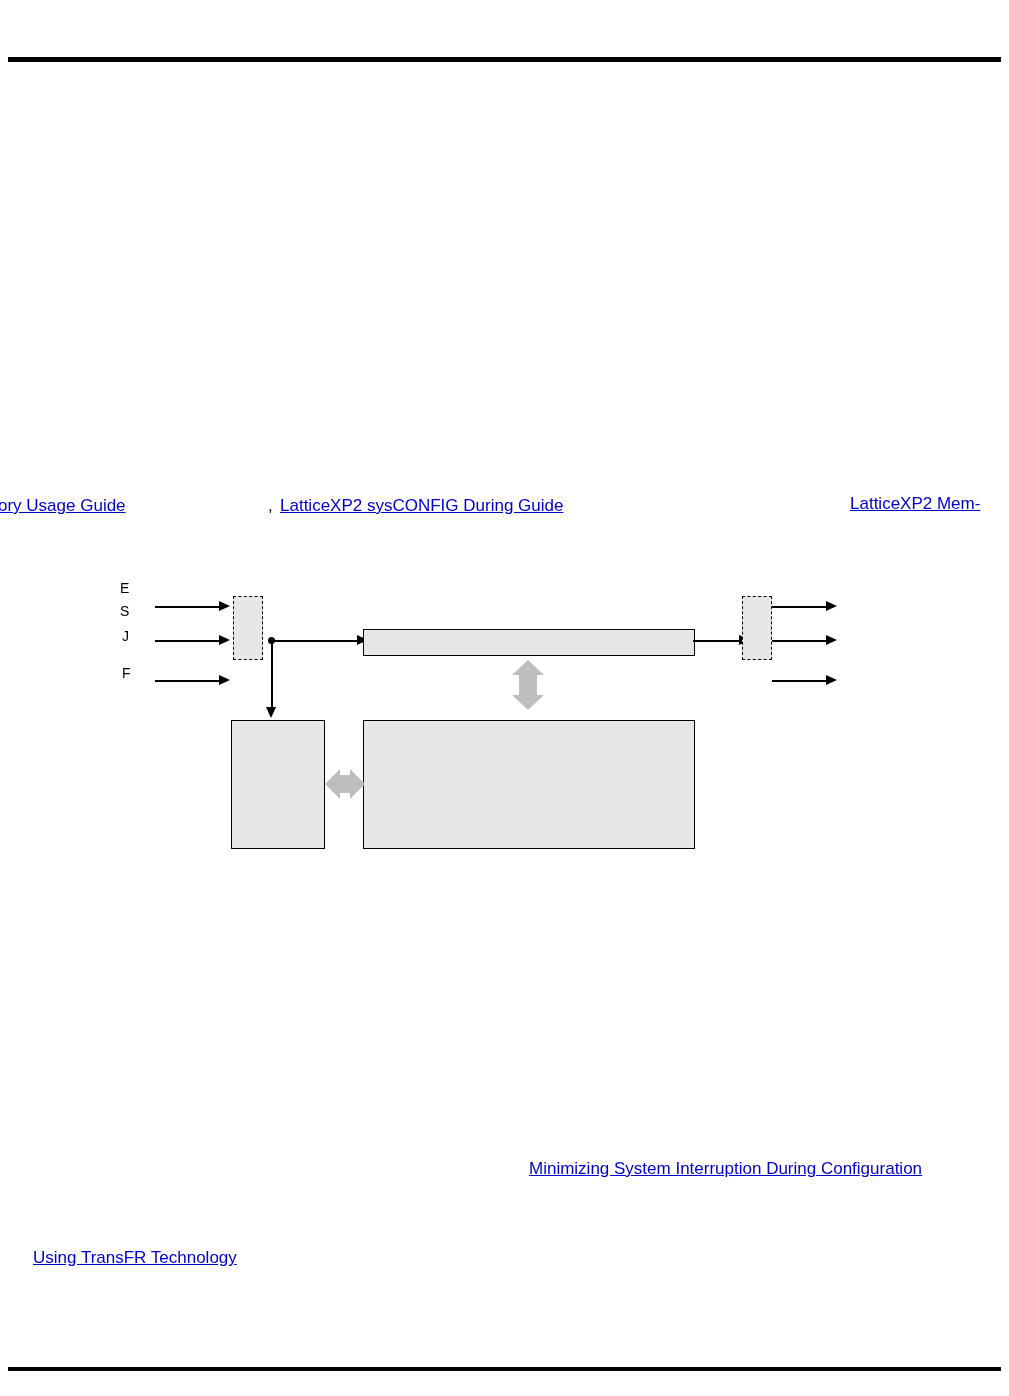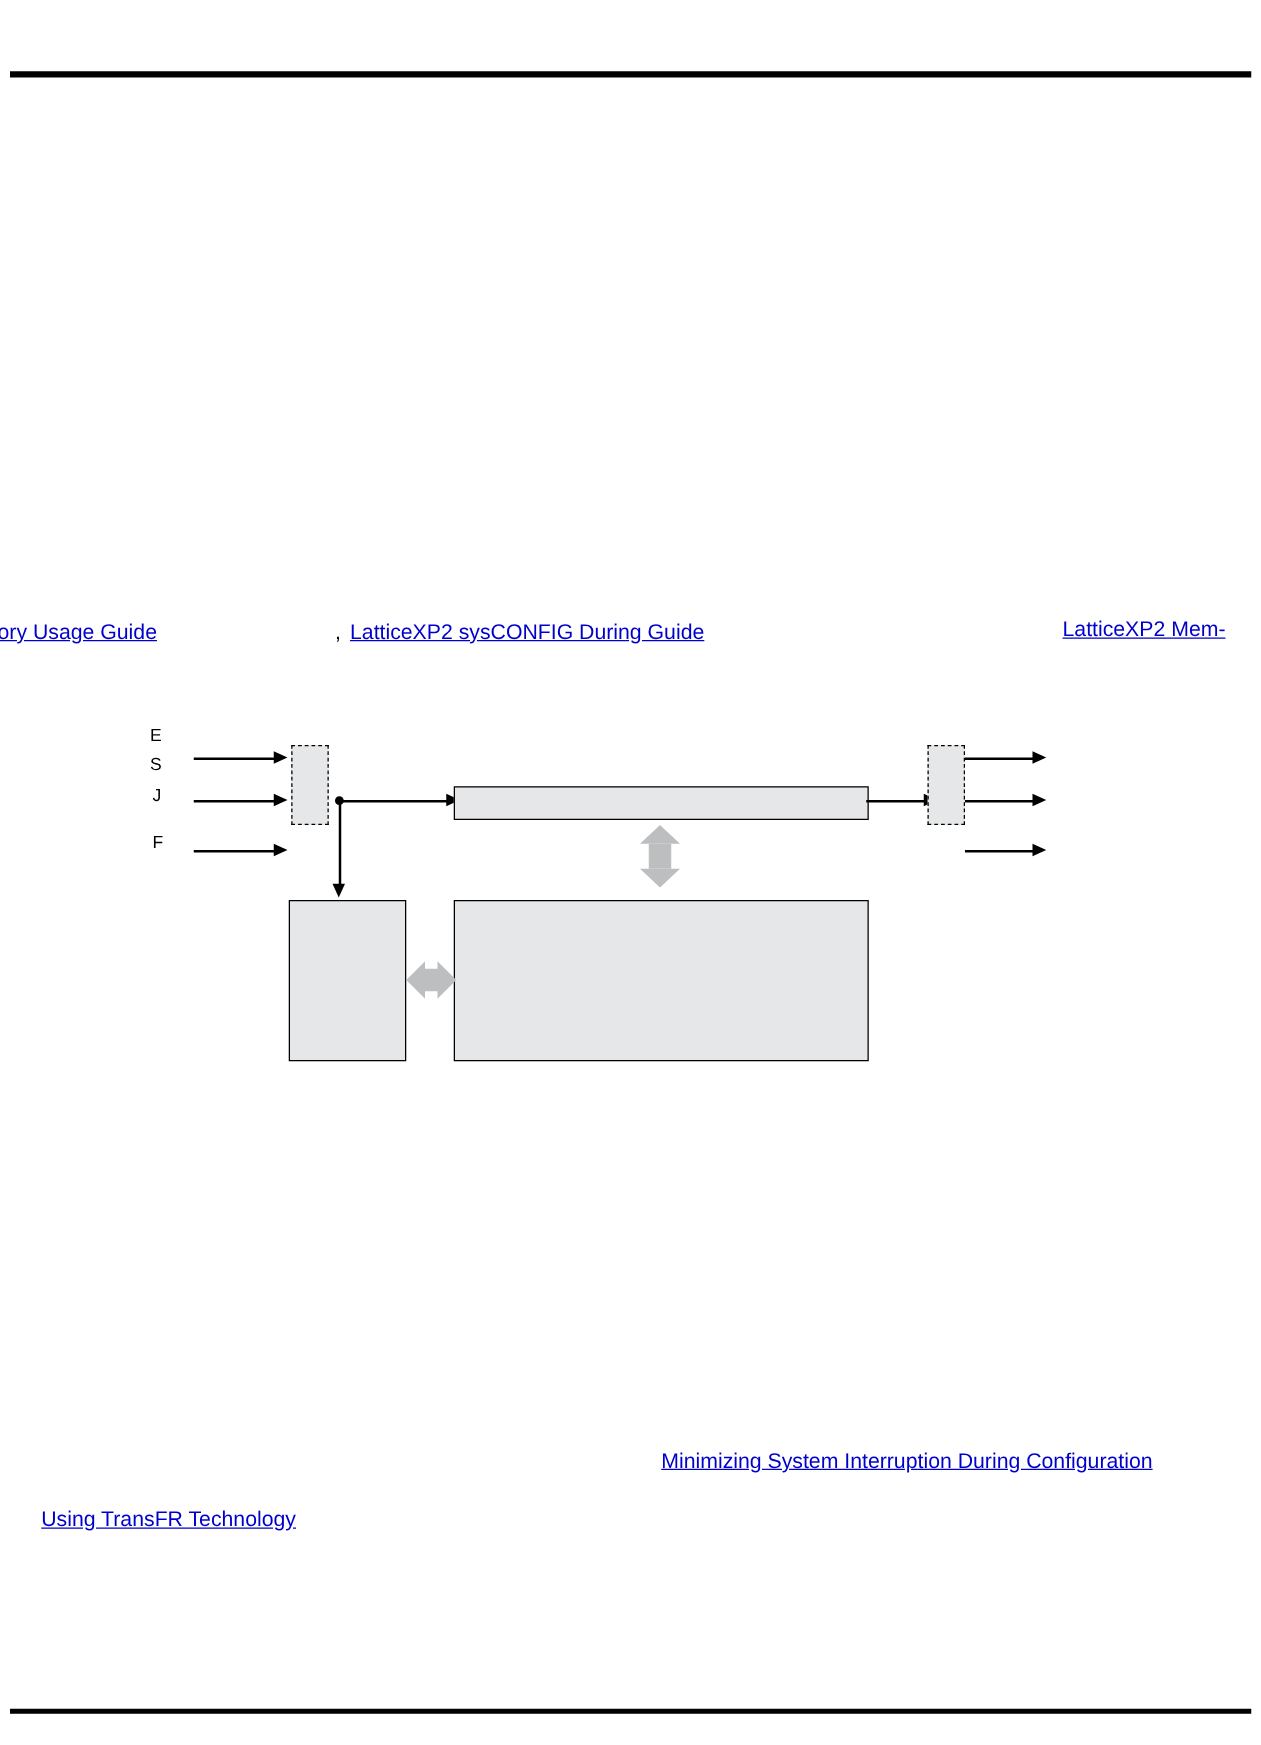--- a/index.html
+++ b/index.html
@@ -248,15 +248,15 @@
   <div class="solid-box" style="left:363px; top:160px; width:330px; height:127px;"></div>
 
   <div class="grey-h-l" style="left:325px; top:209px;"></div>
   <div class="grey-h" style="left:339px; top:215px; width:12px;"></div>
   <div class="grey-h-r" style="left:350px; top:209px;"></div>
 
 </div>
 
 <div class="link" style="left:529px; top:1159px;">Minimizing System Interruption During Configuration</div>
 
-<div class="link" style="left:33px; top:1206px;text-align:right;">Using TransFR Technology</div>
+<div class="link" style="left:33px; top:1248px;text-align:right;">Using TransFR Technology</div>
 
 <div class="footer-rule"></div>
 
 </body></html>

